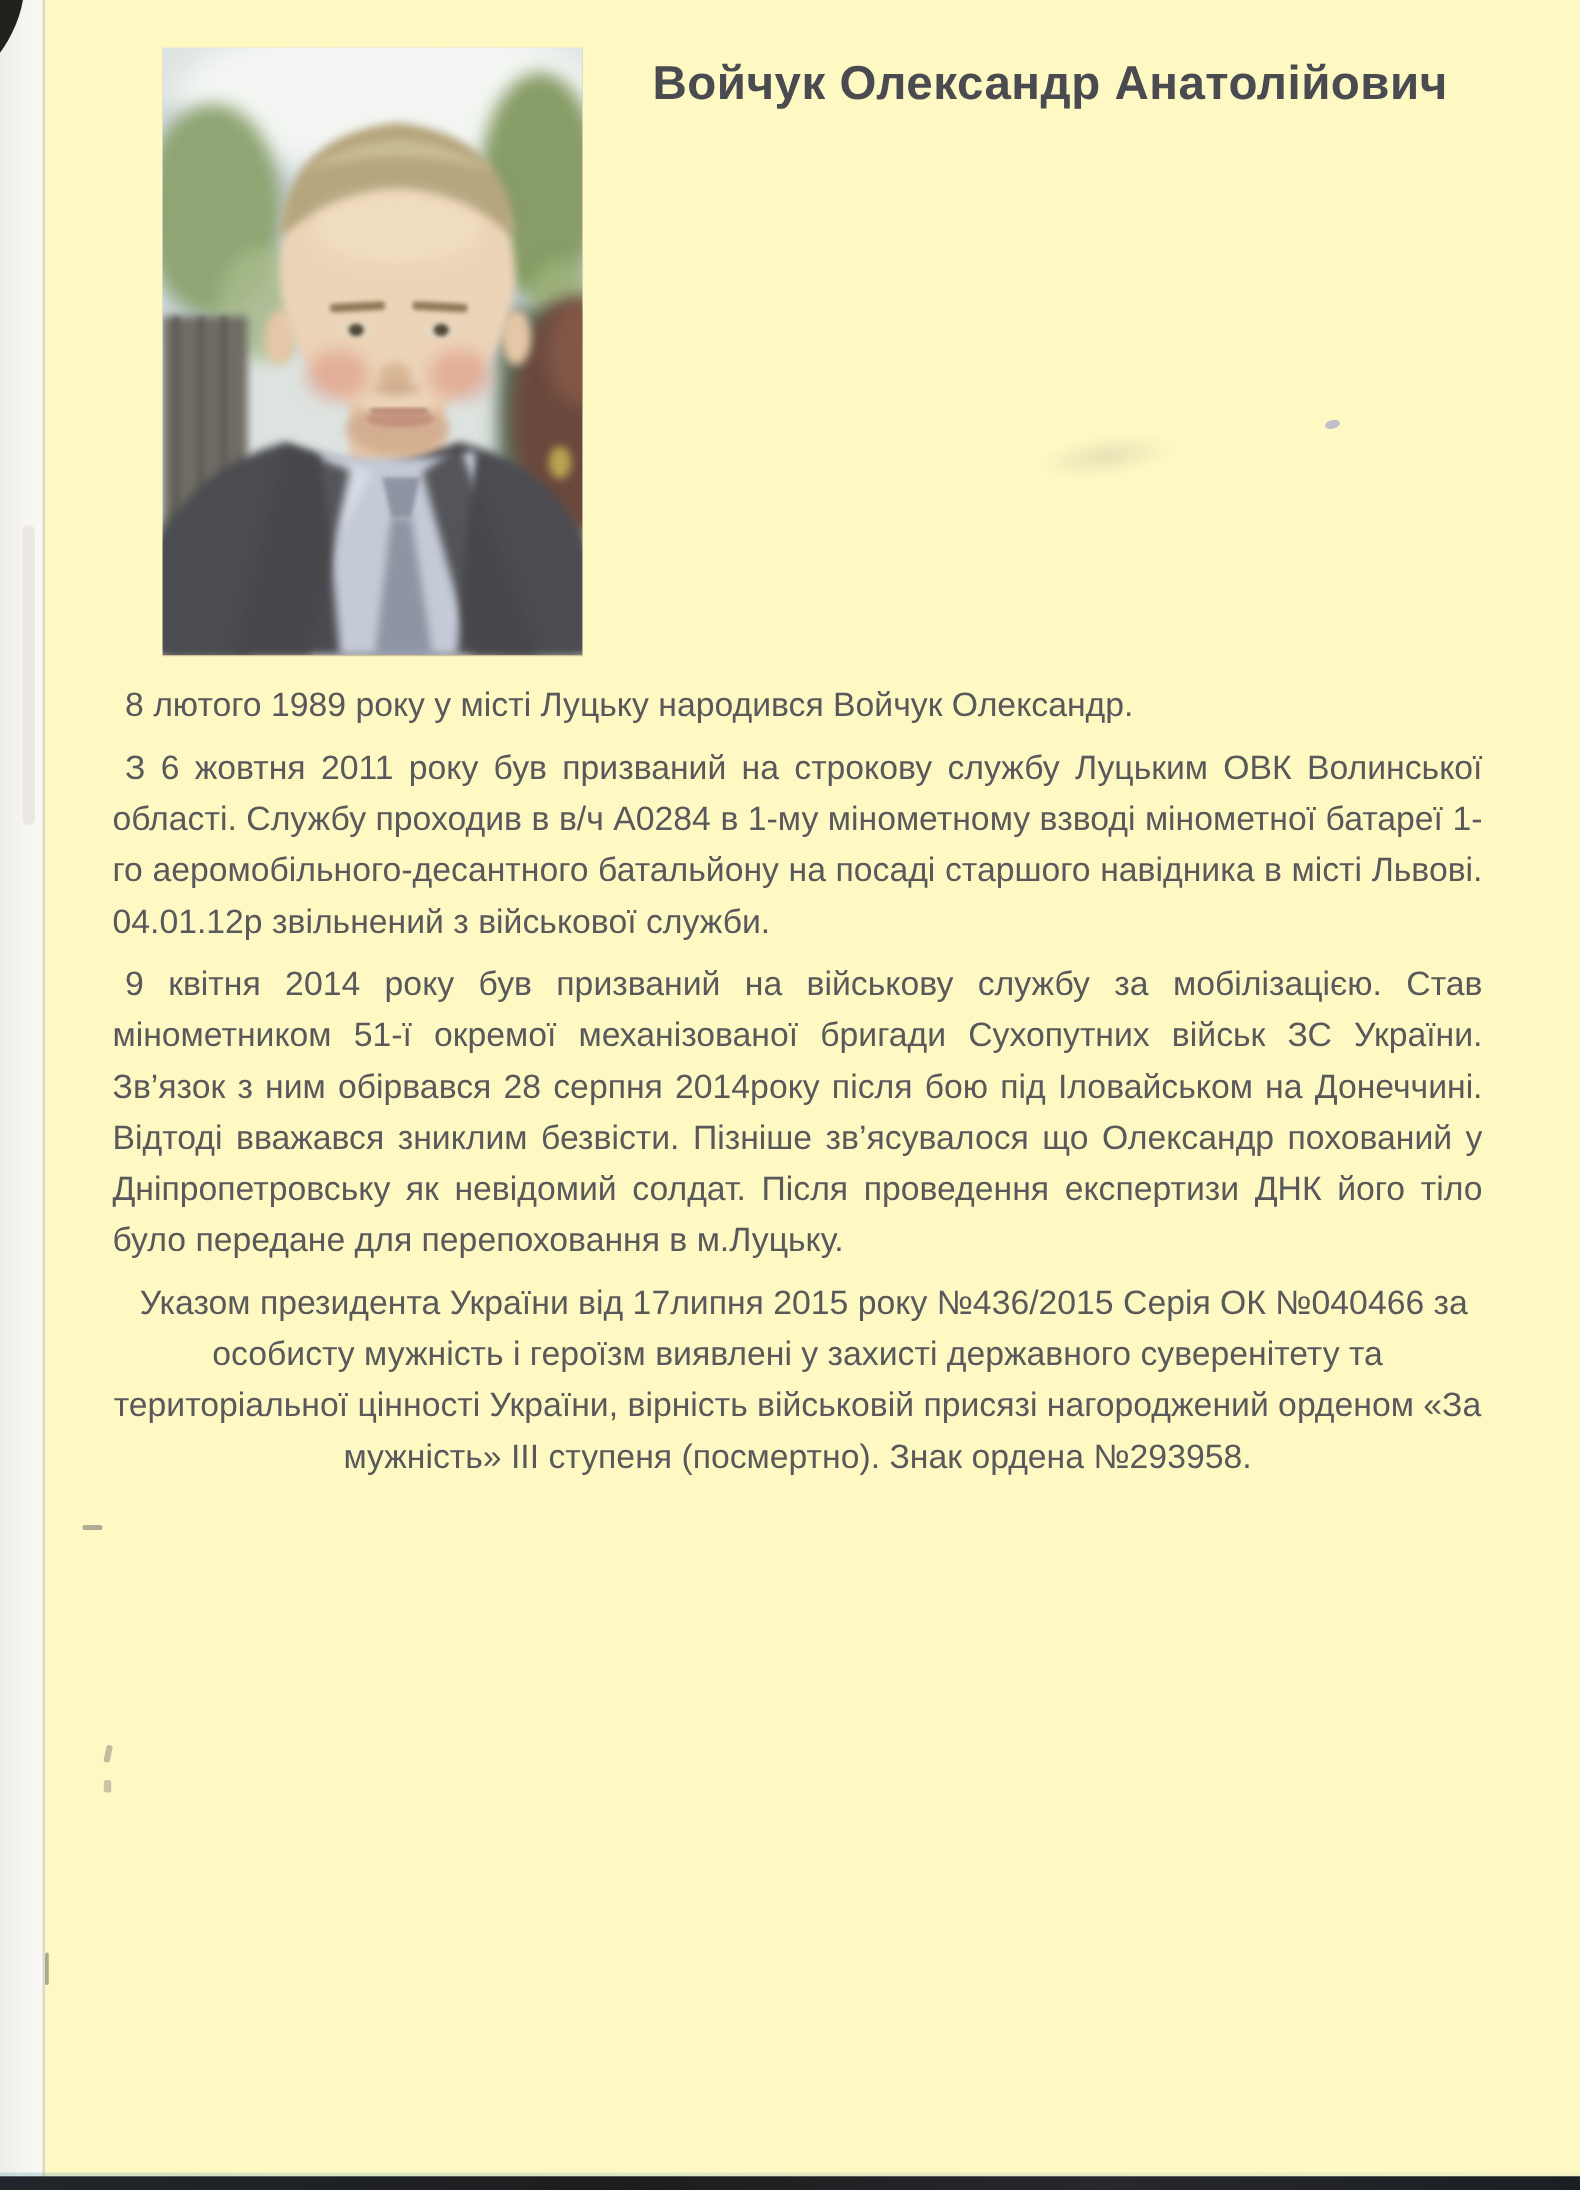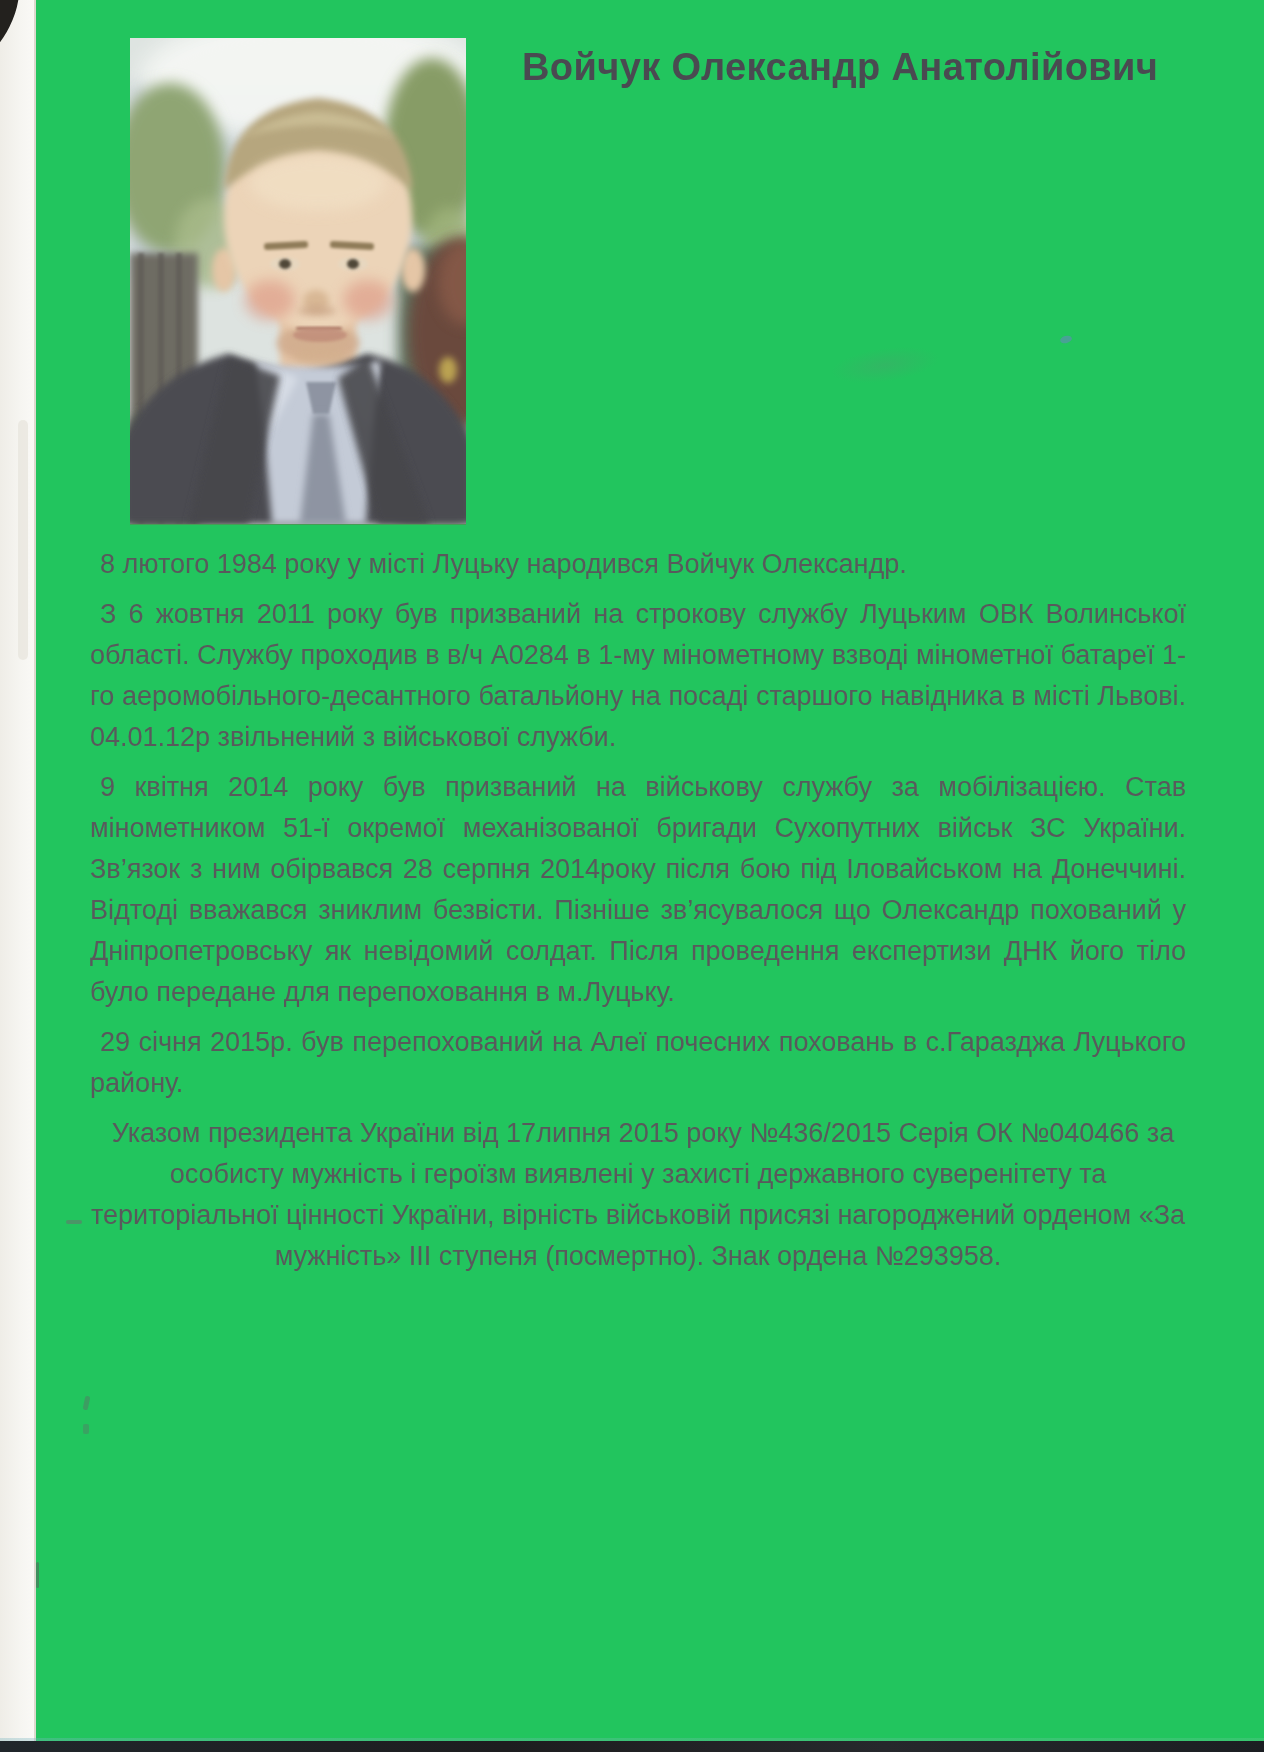--- a/index.html
+++ b/index.html
@@ -1,19 +1,19 @@
 <!DOCTYPE html>
 <html><head>
 <meta charset="utf-8">
 <style>
   html,body{margin:0;padding:0;background:#e9e7e2;}
   .page{
     position:relative;
     width:1264px;height:1752px;
-    background:#22c55e;
+    background:#fef9c3;
     overflow:hidden;
     font-family:"Liberation Sans","DejaVu Sans",sans-serif;
   }
   
   .scan-strip-left{
     position:absolute;left:0;top:0;width:34px;height:1752px;
     background:linear-gradient(to right,#efede7,#f6f5f1 60%,#faf9f6);
     border-right:2px solid #ddd9cf;
   }
   .scan-strip-left::after{
@@ -155,20 +155,19 @@
         <rect x="166" y="289" width="46" height="3" rx="1.5" fill="#a5705f" filter="url(#b1)"></rect>
         <ellipse cx="190" cy="297" rx="27" ry="7" fill="#c08b78" opacity="0.8" filter="url(#b1)"></ellipse>
         <ellipse cx="190" cy="318" rx="26" ry="9" fill="#d3b08d" opacity="0.6" filter="url(#b3)"></ellipse>
       </g>
     </svg>
   </div>
 
   <h1 class="title">Войчук Олександр Анатолійович</h1>
 
   <div class="bio">
-    <p>8 лютого 1984 року у місті Луцьку народився Войчук Олександр.</p>
+    <p>8 лютого 1989 року у місті Луцьку народився Войчук Олександр.</p>
     <p>З 6 жовтня 2011 року був призваний на строкову службу Луцьким ОВК Волинської області. Службу проходив в в/ч А0284 в 1-му мінометному взводі мінометної батареї 1-го аеромобільного-десантного батальйону на посаді старшого навідника  в місті Львові. 04.01.12р звільнений з військової служби.</p>
     <p>9 квітня 2014 року був призваний на військову службу за мобілізацією. Став мінометником 51-ї окремої механізованої бригади Сухопутних військ ЗС України. Зв’язок з ним обірвався 28 серпня 2014року після бою під Іловайськом на Донеччині. Відтоді вважався зниклим безвісти. Пізніше зв’ясувалося що Олександр похований у Дніпропетровську як невідомий солдат. Після проведення експертизи ДНК його тіло було передане для перепоховання в м.Луцьку.</p>
-    <p>29 січня 2015р. був перепохований на Алеї почесних поховань в с.Гаразджа Луцького району.</p>
     <p>Указом президента України від 17липня 2015 року №436/2015 Серія ОК №040466 за особисту мужність і героїзм виявлені у захисті державного суверенітету та територіальної цінності України, вірність військовій присязі нагороджений орденом «За мужність» ІІІ ступеня (посмертно). Знак ордена №293958.</p>
   </div>
 
 </div>
 
 </body></html>

